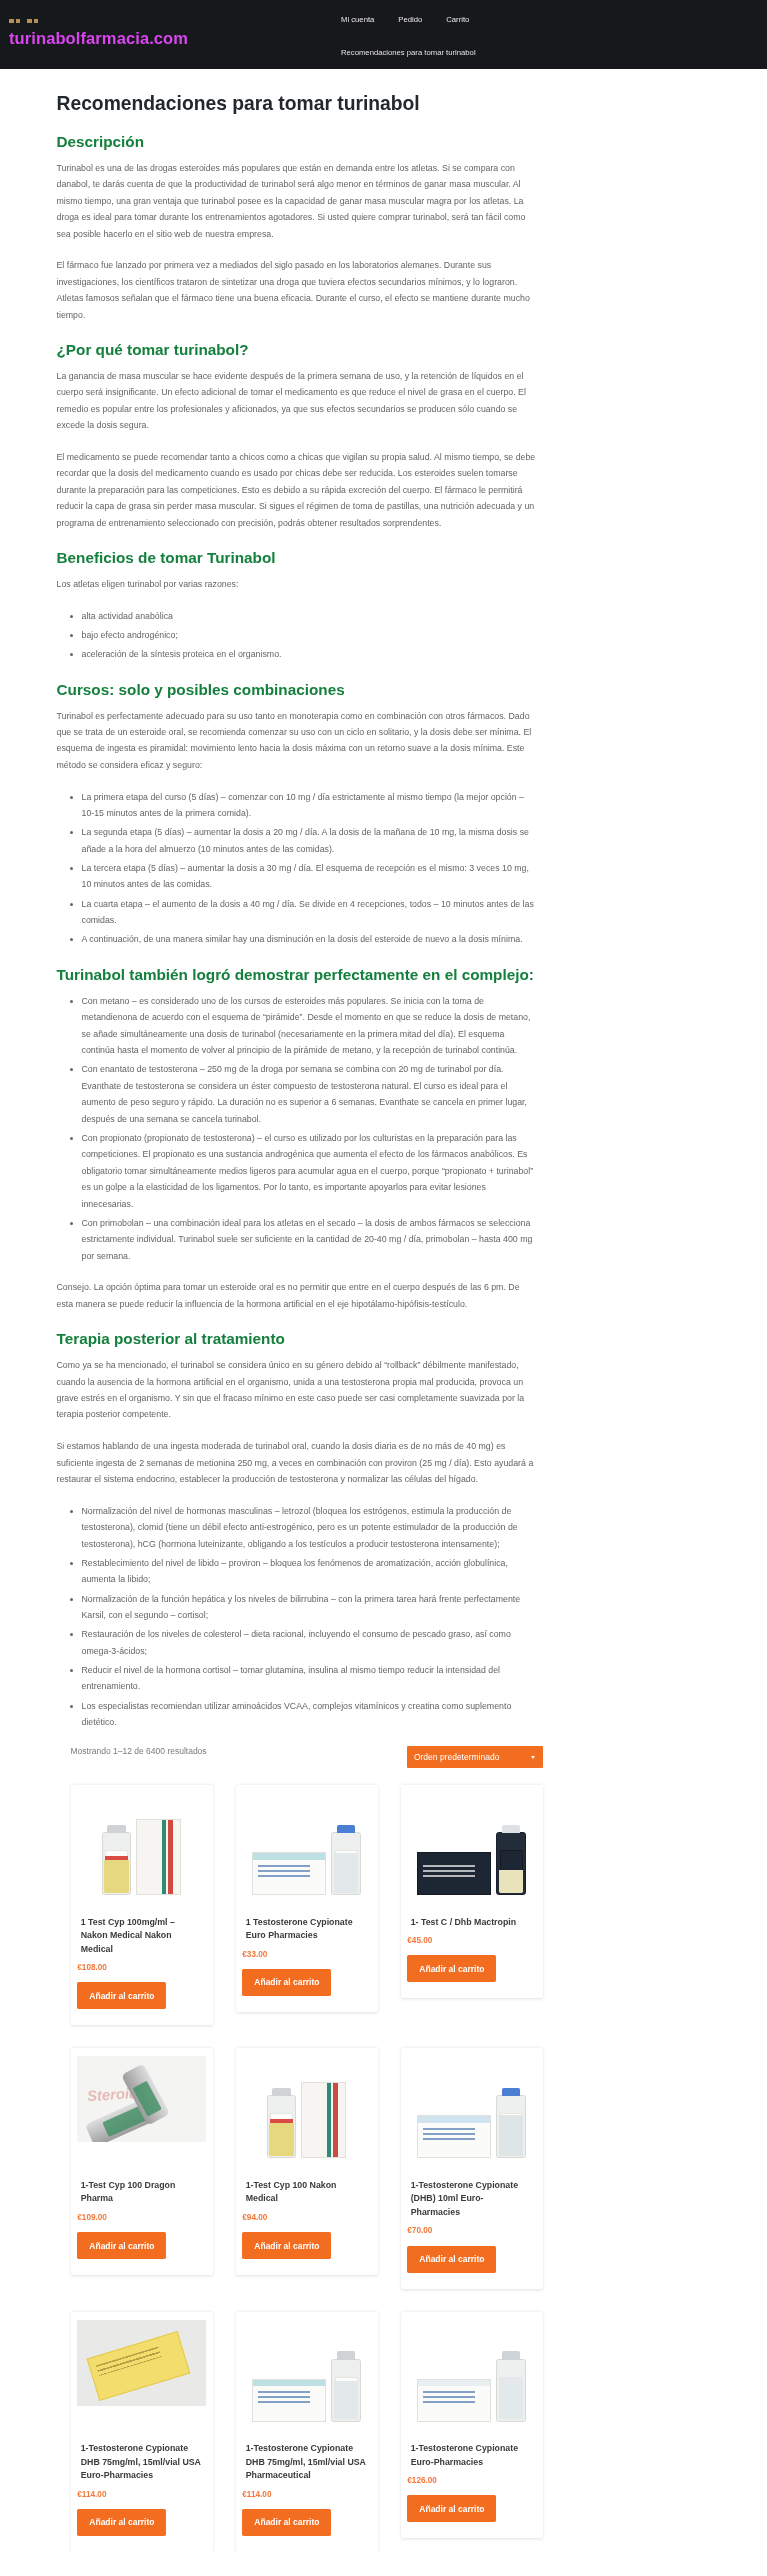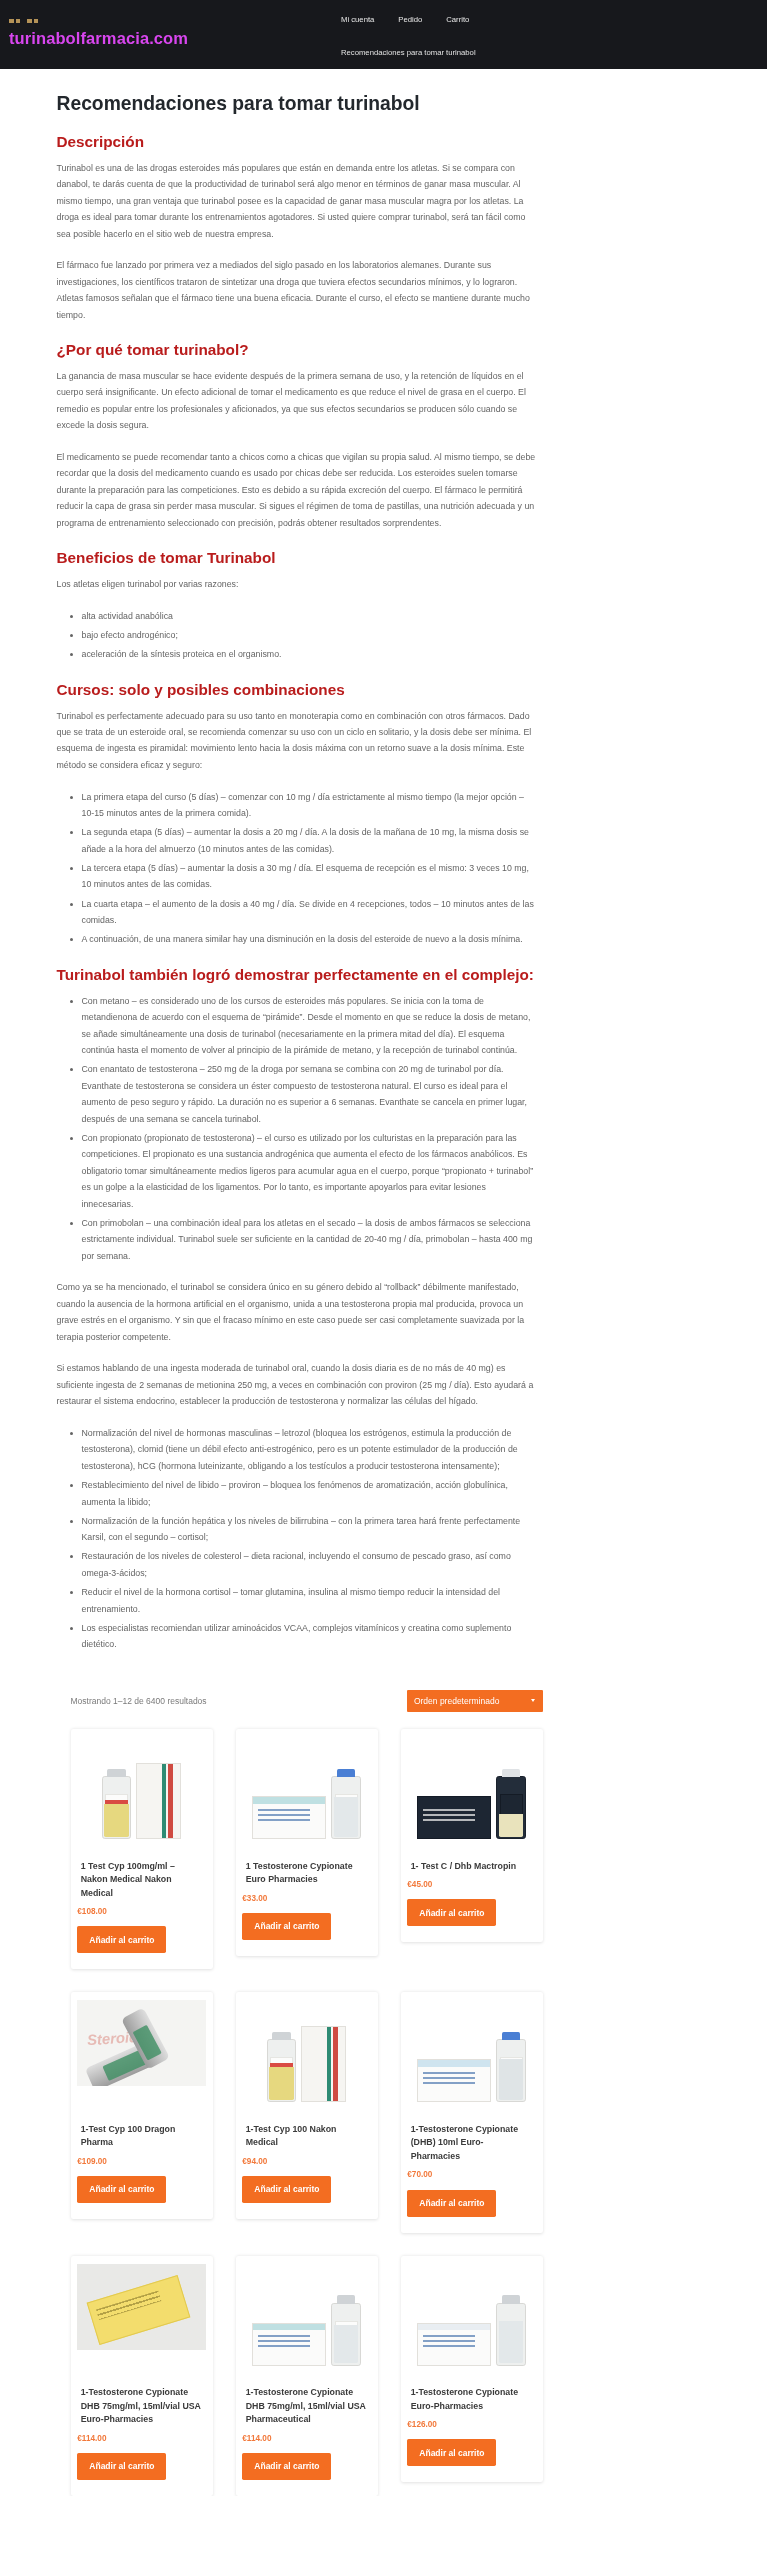--- a/index.html
+++ b/index.html
@@ -19,27 +19,27 @@
   .logo-dots i.gap { margin-left:4.5px; }
   .logo-title { color:#d946ef; font-size:16.5px; font-weight:700; letter-spacing:0.1px; }
   .main-nav { position:absolute; left:341px; top:14.8px; display:flex; gap:24px; }
   .main-nav a { color:#e9e9e9; font-size:7.7px; text-decoration:none; }
   .sub-nav { position:absolute; left:341px; top:47px; }
   .sub-nav a { color:#e2e2e2; font-size:7.7px; text-decoration:none; }
 
   
   .container { width:654px; margin:0 auto; }
   h1.page-title { font-size:19.3px; color:#23282d; font-weight:700; margin:24px 0 8px; }
-  h2.sec { font-size:15.3px; color:#b91c1c; font-weight:700; margin:17px 0 8px; max-width:489px; line-height:1.3; }
+  h2.sec { font-size:15.3px; color:#15803d; font-weight:700; margin:17px 0 8px; max-width:489px; line-height:1.3; }
   p.copy { font-size:8.8px; color:#646464; line-height:1.87; max-width:482px; margin:0 0 15.3px; }
   ul.copy-list { max-width:482px; margin:0 0 15.3px; padding-left:25px; }
   ul.copy-list li { font-size:8.8px; color:#646464; line-height:1.87; margin-bottom:2.8px; }
 
   
-  .shop-head { width:472px; margin:37px 0 17px 14px; display:flex; justify-content:space-between; align-items:center; }
+  .shop-head { width:472px; margin:15px 0 17px 14px; display:flex; justify-content:space-between; align-items:flex-start; }
   .results { color:#7a7a7a; font-size:8.5px; }
   .sort-select { background:#f36d21; color:#fff; font-size:8.5px; padding:6.3px 7.4px; width:136px;
                  display:flex; justify-content:space-between; align-items:center; border-radius:1.1px; cursor:pointer; }
   .chev { width:0; height:0; border-left:2.8px solid transparent; border-right:2.8px solid transparent; border-top:3.4px solid #ffffff; }
 
   
   .grid { width:472px; margin-left:14px; display:grid; grid-template-columns:repeat(3,142px); gap:23px; align-items:start; }
   .card { background:#fff; border-radius:2.3px; box-shadow:0 0.6px 3.4px rgba(0,0,0,.12); padding:8px 6.8px 16px; }
   .pimg { height:120px; display:flex; align-items:flex-end; justify-content:center; gap:5.1px; padding-bottom:18px; position:relative; }
   .ptitle { font-size:8.8px; font-weight:700; color:#3b3b3b; line-height:1.55; margin:2.3px 3.4px 6.8px; }
@@ -130,21 +130,23 @@
     <li>A continuación, de una manera similar hay una disminución en la dosis del esteroide de nuevo a la dosis mínima.</li>
   </ul>
 
   <h2 class="sec">Turinabol también logró demostrar perfectamente en el complejo:</h2>
   <ul class="copy-list">
     <li>Con metano – es considerado uno de los cursos de esteroides más populares. Se inicia con la toma de metandienona de acuerdo con el esquema de “pirámide”. Desde el momento en que se reduce la dosis de metano, se añade simultáneamente una dosis de turinabol (necesariamente en la primera mitad del día). El esquema continúa hasta el momento de volver al principio de la pirámide de metano, y la recepción de turinabol continúa.</li>
     <li>Con enantato de testosterona – 250 mg de la droga por semana se combina con 20 mg de turinabol por día. Evanthate de testosterona se considera un éster compuesto de testosterona natural. El curso es ideal para el aumento de peso seguro y rápido. La duración no es superior a 6 semanas. Evanthate se cancela en primer lugar, después de una semana se cancela turinabol.</li>
     <li>Con propionato (propionato de testosterona) – el curso es utilizado por los culturistas en la preparación para las competiciones. El propionato es una sustancia androgénica que aumenta el efecto de los fármacos anabólicos. Es obligatorio tomar simultáneamente medios ligeros para acumular agua en el cuerpo, porque “propionato + turinabol” es un golpe a la elasticidad de los ligamentos. Por lo tanto, es importante apoyarlos para evitar lesiones innecesarias.</li>
     <li>Con primobolan – una combinación ideal para los atletas en el secado – la dosis de ambos fármacos se selecciona estrictamente individual. Turinabol suele ser suficiente en la cantidad de 20-40 mg / día, primobolan – hasta 400 mg por semana.</li>
   </ul>
-
+  <p class="copy">Consejo. La opción óptima para tomar un esteroide oral es no permitir que entre en el cuerpo después de las 6 pm. De esta manera se puede reducir la influencia de la hormona artificial en el eje hipotálamo-hipófisis-testículo.</p>
+
+  <h2 class="sec">Terapia posterior al tratamiento</h2>
   <p class="copy">Como ya se ha mencionado, el turinabol se considera único en su género debido al “rollback” débilmente manifestado, cuando la ausencia de la hormona artificial en el organismo, unida a una testosterona propia mal producida, provoca un grave estrés en el organismo. Y sin que el fracaso mínimo en este caso puede ser casi completamente suavizada por la terapia posterior competente.</p>
   <p class="copy">Si estamos hablando de una ingesta moderada de turinabol oral, cuando la dosis diaria es de no más de 40 mg) es suficiente ingesta de 2 semanas de metionina 250 mg, a veces en combinación con proviron (25 mg / día). Esto ayudará a restaurar el sistema endocrino, establecer la producción de testosterona y normalizar las células del hígado.</p>
   <ul class="copy-list">
     <li>Normalización del nivel de hormonas masculinas – letrozol (bloquea los estrógenos, estimula la producción de testosterona), clomid (tiene un débil efecto anti-estrogénico, pero es un potente estimulador de la producción de testosterona), hCG (hormona luteinizante, obligando a los testículos a producir testosterona intensamente);</li>
     <li>Restablecimiento del nivel de libido – proviron – bloquea los fenómenos de aromatización, acción globulínica, aumenta la libido;</li>
     <li>Normalización de la función hepática y los niveles de bilirrubina – con la primera tarea hará frente perfectamente Karsil, con el segundo – cortisol;</li>
     <li>Restauración de los niveles de colesterol – dieta racional, incluyendo el consumo de pescado graso, así como omega-3-ácidos;</li>
     <li>Reducir el nivel de la hormona cortisol – tomar glutamina, insulina al mismo tiempo reducir la intensidad del entrenamiento.</li>
     <li>Los especialistas recomiendan utilizar aminoácidos VCAA, complejos vitamínicos y creatina como suplemento dietético.</li>
   </ul>

